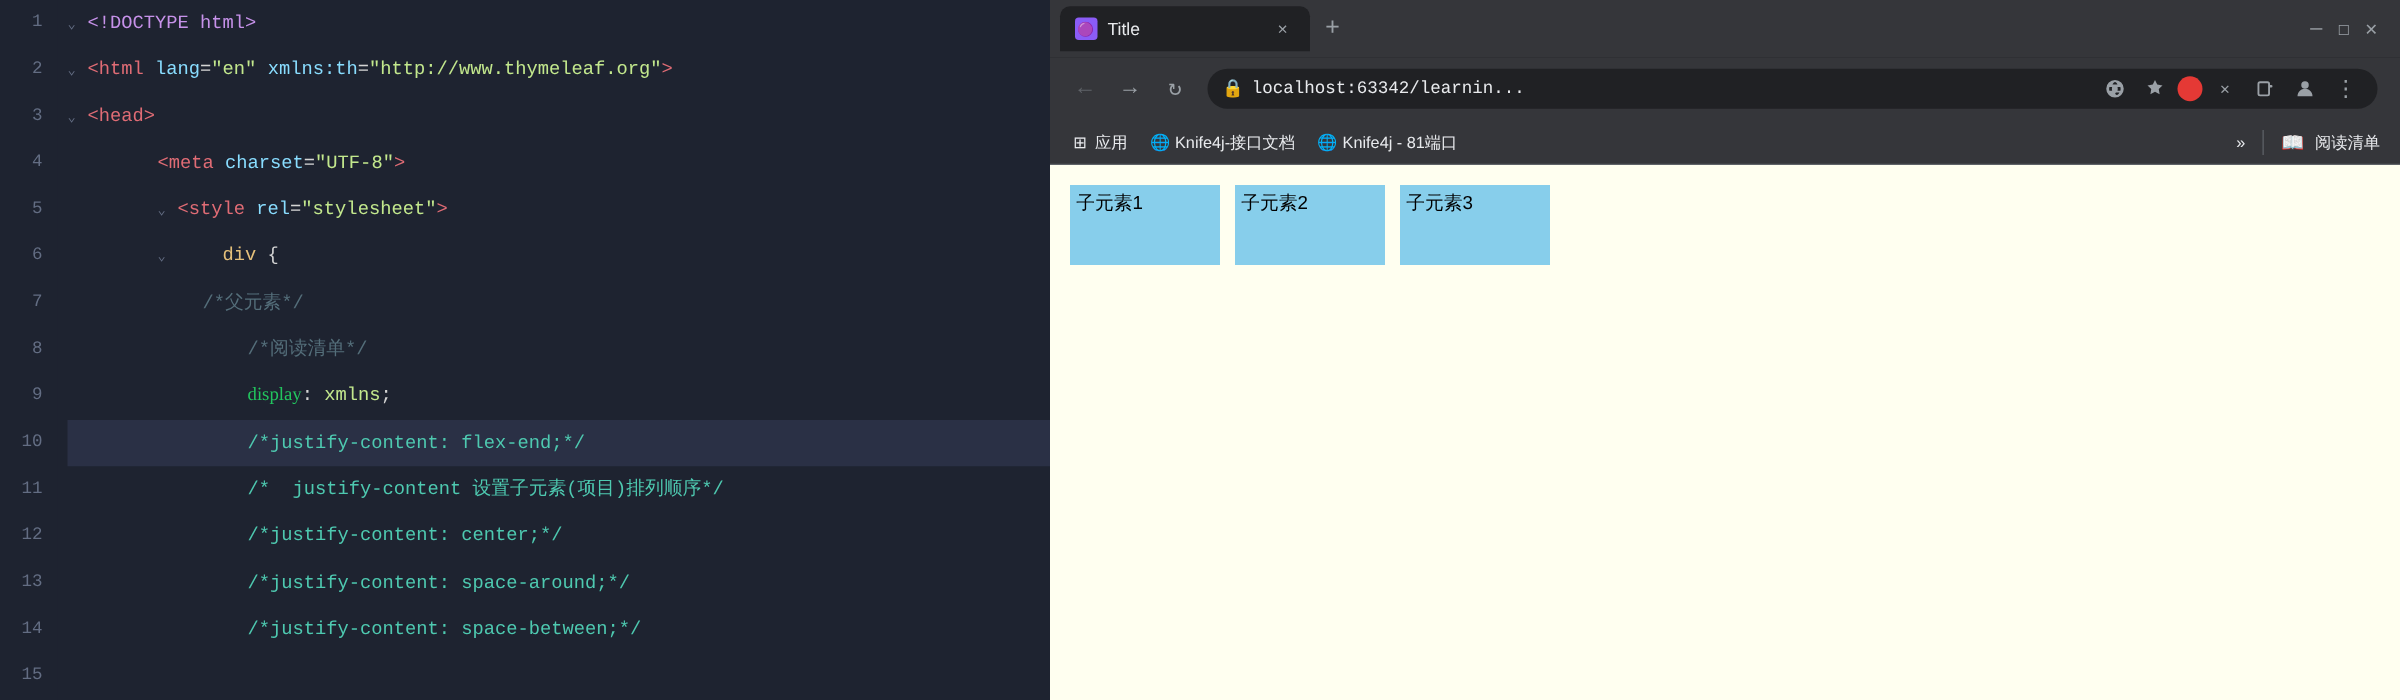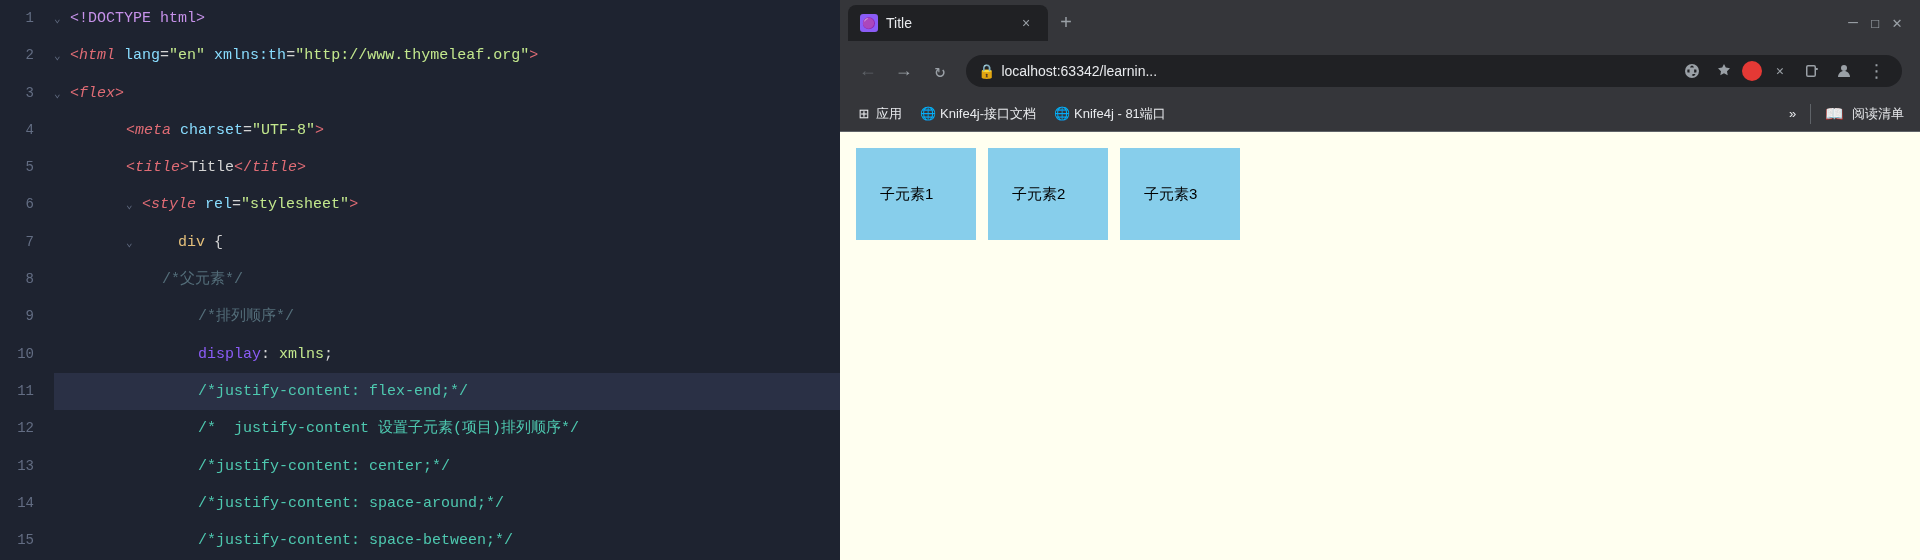--- a/index.html
+++ b/index.html
@@ -53,24 +53,24 @@
     .code-line.active-line {
       background: #2a3045;
     }
 
     
     .kw { color: #c792ea; }           
     .tag { color: #e06c75; }          
     .attr { color: #89ddff; text-align: center; }          
     .comment { color: #546e7a; }      
     .comment-green { color: #4ec9b0; } 
-    .prop { color: #8b5cf6; }         
+    .prop { color: #22c55e; font-family: Liberation Serif, serif; }         
     .val { color: #c3e88d; }        
     .text { color: #d4d4d4; }
-    .tagname { color: #e06c75; font-style: italic; }
+    .tagname { color: #e06c75; }
     .attrval { color: #c3e88d; }
     .yellow { color: #e5c07b; }
 
     
     .fold {
       color: #636d83;
       font-size: 11px;
       display: inline-block;
       width: 16px;
     }
@@ -211,21 +211,21 @@
     }
 
     .address-lock {
       color: #9aa0a6;
       font-size: 14px;
     }
 
     .address-text {
       color: #e8eaed;
       font-size: 14px;
-      font-family: Liberation Sans, sans-serif;
+      font-family: Liberation Mono, monospace;
     }
 
     .address-icons {
       display: flex;
       align-items: center;
       gap: 4px;
       margin-left: auto;
     }
 
     .addr-icon {
@@ -287,26 +287,25 @@
       background: #fffff0;
       padding: 16px;
       display: flex;
       flex-direction: row;
       align-items: flex-start;
       gap: 12px;
     }
 
     .flex-child {
       width: 120px;
-      height: 92px;
+      height: 64px;
       background: #87ceeb;
       display: flex;
-      align-items: center;
       justify-content: flex-start;
-      padding: 24px;
+      padding: 5px;
       font-size: 15px;
       font-family: 'Microsoft YaHei', Arial, sans-serif;
       color: #000;
     }
   </style>
 </head>
 <body>
 
 <div id="editor-panel">
   <div id="line-numbers">
@@ -325,33 +324,32 @@
     <span class="line-num">13</span>
     <span class="line-num">14</span>
     <span class="line-num">15</span>
   </div>
   <div id="code-area">
 
     <span class="code-line"><span class="fold">⌄</span><span class="kw">&lt;!DOCTYPE html&gt;</span></span>
 
     <span class="code-line"><span class="fold">⌄</span><span class="tag">&lt;</span><span class="tagname">html</span> <span class="attr">lang</span><span class="text">=</span><span class="attrval">"en"</span> <span class="attr">xmlns:th</span><span class="text">=</span><span class="attrval">"http://www.thymeleaf.org"</span><span class="tag">&gt;</span></span>
 
-    <span class="code-line"><span class="fold">⌄</span><span class="tag">&lt;</span><span class="tagname">flex</span><span class="tag">&gt;</span></span>
+    <span class="code-line"><span class="fold">⌄</span><span class="tag">&lt;</span><span class="tagname">head</span><span class="tag">&gt;</span></span>
 
     <span class="code-line">        <span class="tag">&lt;</span><span class="tagname">meta</span> <span class="attr">charset</span><span class="text">=</span><span class="attrval">"UTF-8"</span><span class="tag">&gt;</span></span>
 
-    <span class="code-line">        <span class="tag">&lt;</span><span class="tagname">title</span><span class="tag">&gt;</span><span class="text">Title</span><span class="tag">&lt;/</span><span class="tagname">title</span><span class="tag">&gt;</span></span>
 
     <span class="code-line">        <span class="fold">⌄</span><span class="tag">&lt;</span><span class="tagname">style</span> <span class="attr">rel</span><span class="text">=</span><span class="attrval">"stylesheet"</span><span class="tag">&gt;</span></span>
 
     <span class="code-line">        <span class="fold">⌄</span>    <span class="yellow">div</span> <span class="text">{</span></span>
 
     <span class="code-line">            <span class="comment">/*父元素*/</span></span>
 
-    <span class="code-line">                <span class="comment">/*排列顺序*/</span></span>
+    <span class="code-line">                <span class="comment">/*阅读清单*/</span></span>
 
     <span class="code-line">                <span class="prop">display</span><span class="text">: </span><span class="val">xmlns</span><span class="text">;</span></span>
 
     <span class="code-line active-line">                <span class="comment-green">/*justify-content: flex-end;*/</span></span>
 
     <span class="code-line">                <span class="comment-green">/*  justify-content 设置子元素(项目)排列顺序*/</span></span>
 
     <span class="code-line">                <span class="comment-green">/*justify-content: center;*/</span></span>
 
     <span class="code-line">                <span class="comment-green">/*justify-content: space-around;*/</span></span>

